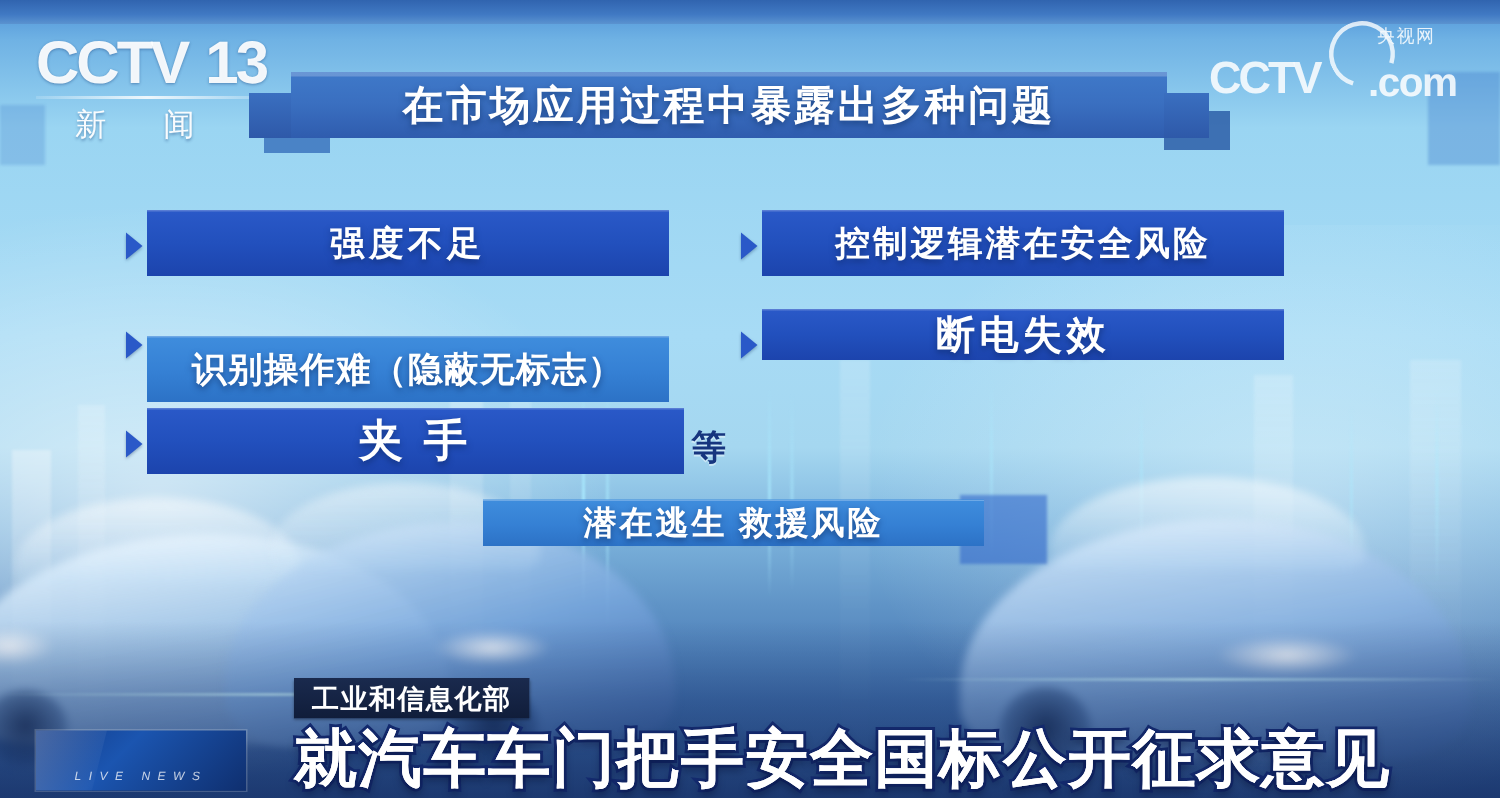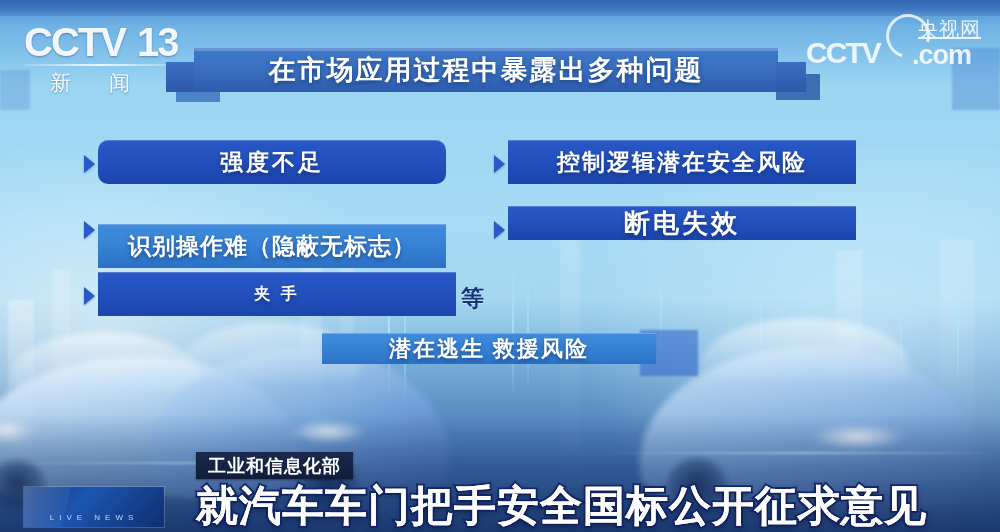--- a/index.html
+++ b/index.html
@@ -91,23 +91,22 @@
   }
   .wm .cc{
     position:absolute;left:0;top:22px;font-size:30px;font-weight:bold;letter-spacing:-2px;
     color:rgba(255,255,255,.92);
   }
   .wm .dotcom{
     position:absolute;left:106px;top:26px;font-size:27px;font-weight:bold;letter-spacing:-1px;
     color:rgba(255,255,255,.92);
   }
   .wm .cn{
-    position:absolute;left:112px;top:2px;font-size:20px;letter-spacing:1px;
+    position:absolute;left:112px;top:2px;font-size:12px;letter-spacing:1px;
     color:rgba(255,255,255,.92);
-    text-decoration:underline;
   }
   
   .titlewrap{position:absolute;left:166px;top:48px;width:640px;height:52px;}
   .tb-main{
     position:absolute;left:28px;top:0;width:584px;height:44px;
     background:linear-gradient(180deg,#3f79c9 0%,#3a6fc0 48%,#2f5cae 100%);
   }
   .tb-l{
     position:absolute;left:0px;top:14px;width:30px;height:30px;
     background:linear-gradient(180deg,#3a6fc0,#2e59a9);
@@ -161,21 +160,21 @@
     background:linear-gradient(100deg,rgba(255,255,255,.35),rgba(255,255,255,0));
     transform:rotate(14deg);
   }
   .prog .pn{
     position:absolute;left:0;top:3px;width:140px;text-align:center;
     font-size:20px;font-weight:bold;color:#fff;letter-spacing:1px;
     text-shadow:0 1px 2px rgba(0,10,40,.8);
   }
   .prog .pe{
     position:absolute;left:0;top:26px;width:140px;text-align:center;
-    font-size:8px;letter-spacing:5px;color:rgba(255,255,255,.75);
+    font-size:8px;letter-spacing:5px;color:rgba(255,255,255,.75);font-style:italic;
   }
   .minbar{
     position:absolute;left:196px;top:452px;height:27px;
     background:linear-gradient(180deg,#1a2a4e 0%,#101d3a 100%);
     display:flex;align-items:center;padding:0 12px;
     box-shadow:0 1px 2px rgba(0,0,0,.4);
   }
   .minbar span{
     font-size:18px;font-weight:bold;color:#fff;letter-spacing:1px;
   }
@@ -274,41 +273,41 @@
 
   <div class="titlewrap">
     <div class="tb-l"></div>
     <div class="tb-main"></div>
     <div class="tb-hl"></div>
     <div class="tb-r"></div>
     <div class="title-text">在市场应用过程中暴露出多种问题</div>
   </div>
 
   <div class="arrow" style="left:84px;top:155px;"></div>
-  <div class="item deep" style="left:98px;top:140px;width:348px;height:44px;font-size:23px;letter-spacing:3px;border-radius:10px;">
+  <div class="item deep" style="left:98px;top:140px;width:348px;height:44px;font-size:23px;letter-spacing:3px;">
     <span>强度不足</span>
   </div>
 
   <div class="arrow" style="left:494px;top:155px;"></div>
   <div class="item deep" style="left:508px;top:140px;width:348px;height:44px;font-size:23px;letter-spacing:2px;">
     <span>控制逻辑潜在安全风险</span>
   </div>
 
   <div class="arrow" style="left:84px;top:221px;"></div>
   <div class="item light" style="left:98px;top:224px;width:348px;height:44px;font-size:23px;letter-spacing:1px;">
     <span>识别操作难（隐蔽无标志）</span>
   </div>
 
   <div class="arrow" style="left:494px;top:221px;"></div>
   <div class="item deep" style="left:508px;top:206px;width:348px;height:34px;font-size:26px;letter-spacing:3px;">
     <span>断电失效</span>
   </div>
 
   <div class="arrow" style="left:84px;top:287px;"></div>
-  <div class="item deep" style="left:98px;top:272px;width:358px;height:44px;font-size:16px;letter-spacing:3px;">
+  <div class="item deep" style="left:98px;top:272px;width:358px;height:44px;font-size:29px;letter-spacing:3px;">
     <span>夹 手</span>
   </div>
   <div class="suffix" style="left:461px;top:283px;">等</div>
 
   <div class="item light" style="left:322px;top:333px;width:334px;height:31px;font-size:22px;letter-spacing:2px;align-items:flex-end;">
     <span>潜在逃生  救援风险</span>
   </div>
 
   <div class="bot-grad"></div>
 

